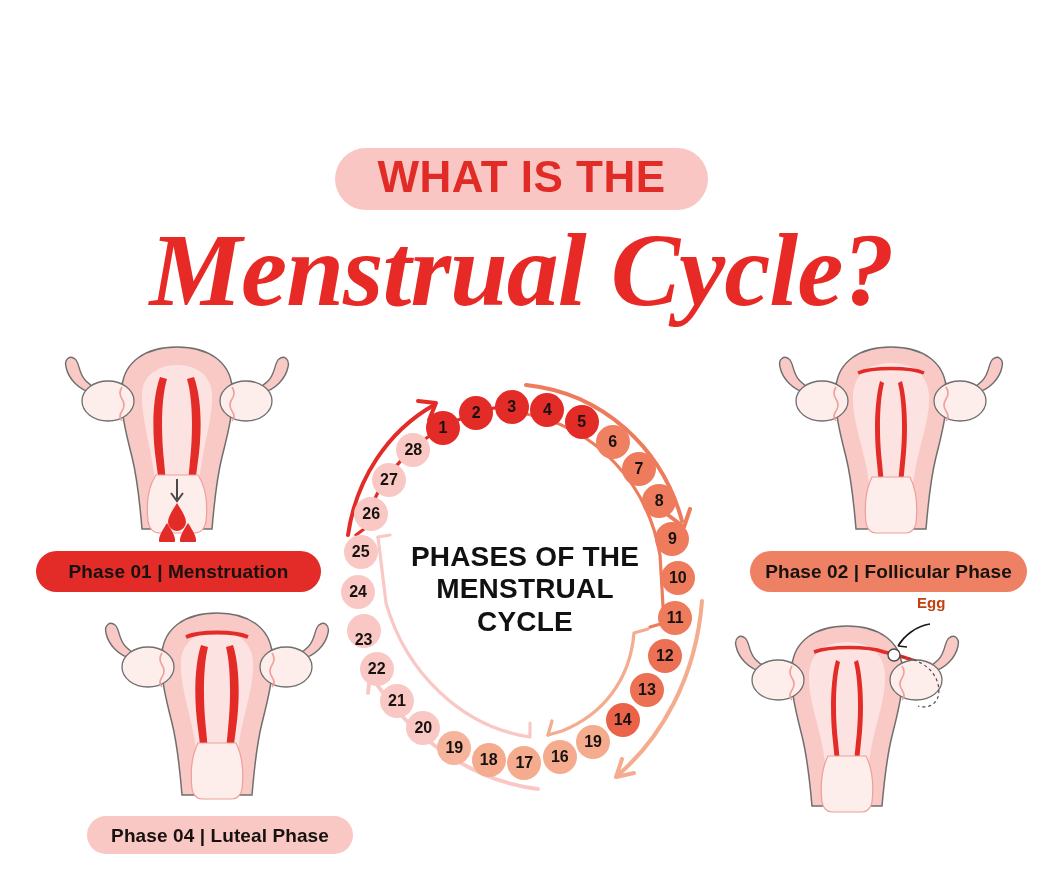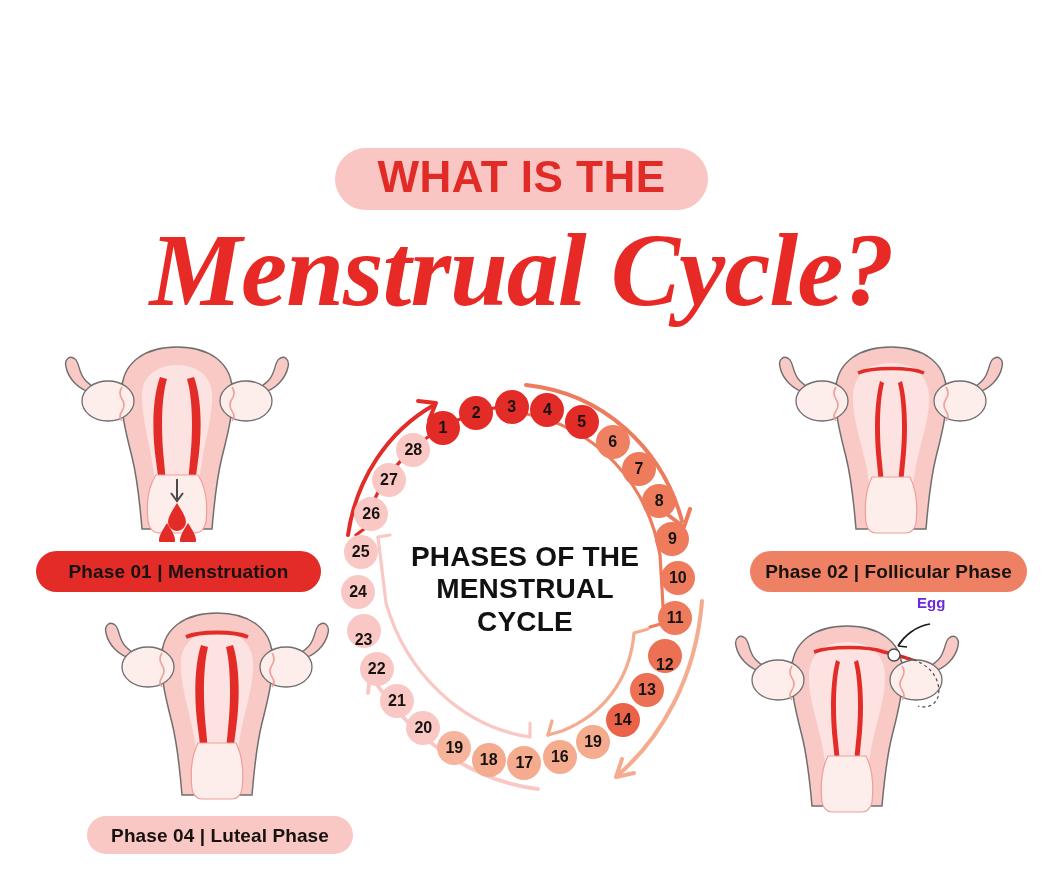--- a/index.html
+++ b/index.html
@@ -60,21 +60,21 @@
 
   
   .uterus{position:absolute;}
   #ut-1{left:48px;top:337px;width:258px;height:205px;}
   #ut-2{left:762px;top:337px;width:258px;height:205px;}
   #ut-3{left:718px;top:600px;width:258px;height:215px;}
   #ut-4{left:88px;top:603px;width:258px;height:205px;}
   .egg-label{
     position:absolute;
     left:917px;top:595px;
-    font-size:15px;font-weight:bold;color:#6d28d9;
+    font-size:15px;font-weight:bold;color:#c2410c;
     line-height:1;
   }
 
   
   #wheel{position:absolute;left:330px;top:375px;width:390px;height:420px;}
   .daynum{
     position:absolute;
     width:34px;height:34px;
     margin-left:-17px;margin-top:-17px;
     border-radius:50%;
@@ -270,21 +270,21 @@
         </div>
         <div class="daynum" style="left: 342.444px; top: 163.502px; background: rgb(238, 123, 92);">
           <span>9</span>
         </div>
         <div class="daynum" style="left: 347.873px; top: 202.901px; background: rgb(238, 123, 92);">
           <span>10</span>
         </div>
         <div class="daynum" style="left: 345.284px; top: 242.656px; background: rgb(238, 123, 92);">
           <span>11</span>
         </div>
-        <div class="daynum" style="left: 334.809px; top: 280.774px; background: rgb(236, 112, 83); align-items: flex-end;">
+        <div class="daynum" style="left: 334.809px; top: 280.774px; background: rgb(236, 112, 83);">
           <span>12</span>
         </div>
         <div class="daynum" style="left: 316.972px; top: 315.343px; background: rgb(236, 112, 83);">
           <span>13</span>
         </div>
         <div class="daynum" style="left: 292.668px; top: 344.629px; background: rgb(234, 99, 73);">
           <span>14</span>
         </div>
         <div class="daynum" style="left: 263.115px; top: 367.165px; background: rgb(244, 171, 142);">
           <span>19</span>

